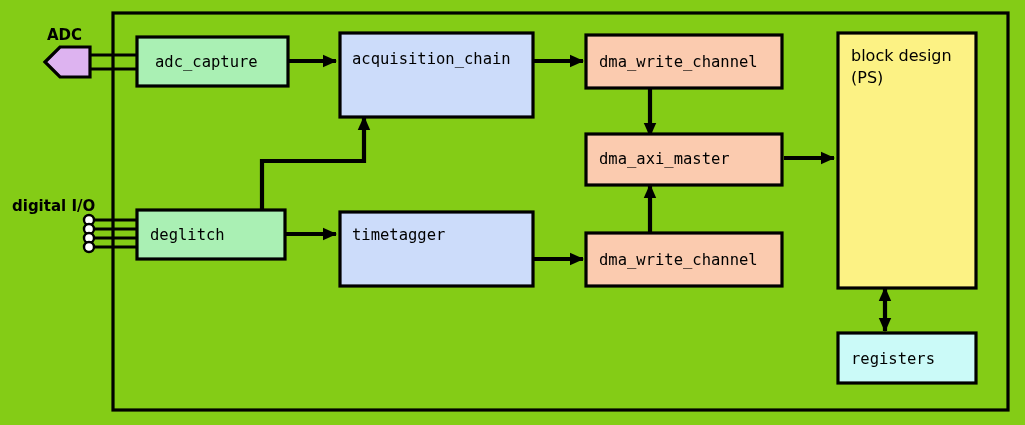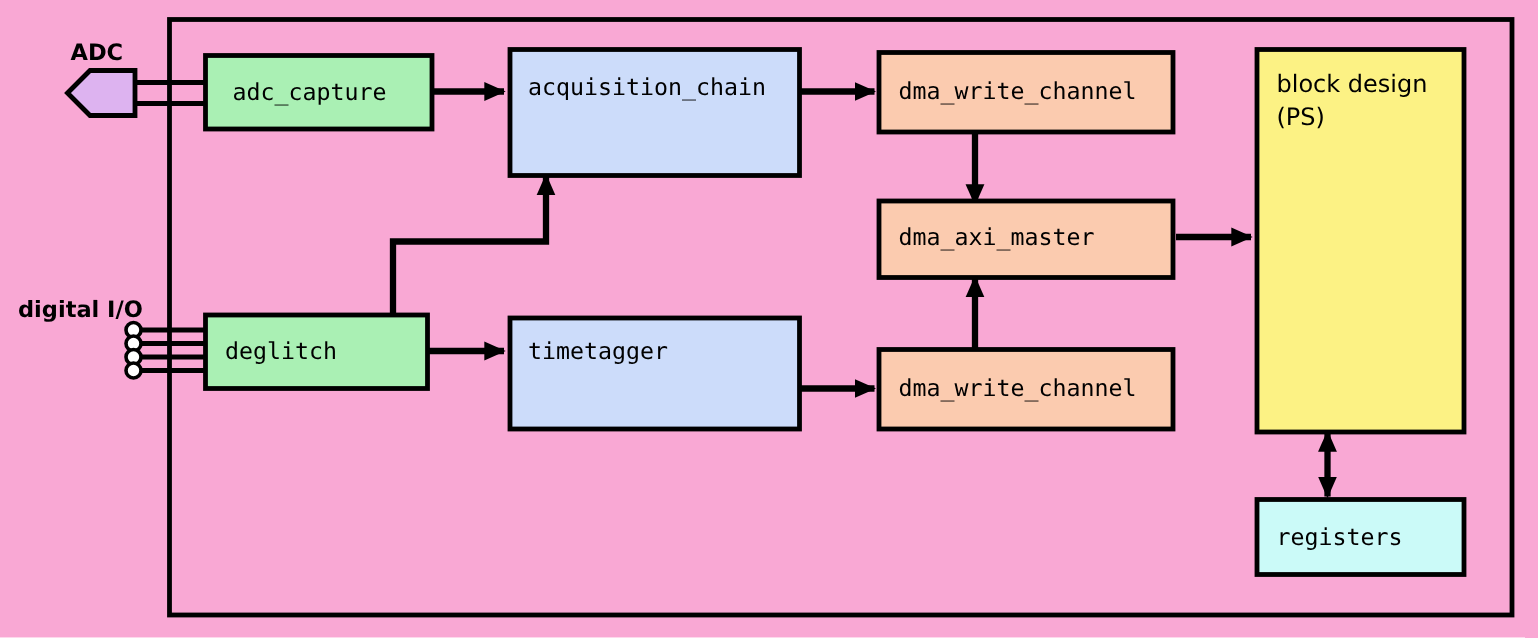--- a/index.html
+++ b/index.html
@@ -8,21 +8,21 @@
     padding: 0;
     background: #ffffff;
   }
   body {
     font-family: "DejaVu Sans Mono", monospace;
   }
   #canvas {
     position: relative;
     width: 1025px;
     height: 425px;
-    background: #f9a8d4;
+    background: #84cc16;
     overflow: hidden;
   }
   #canvas svg {
     position: absolute;
     top: 0;
     left: 0;
     width: 1025px;
     height: 425px;
   }
   .mono-label {

